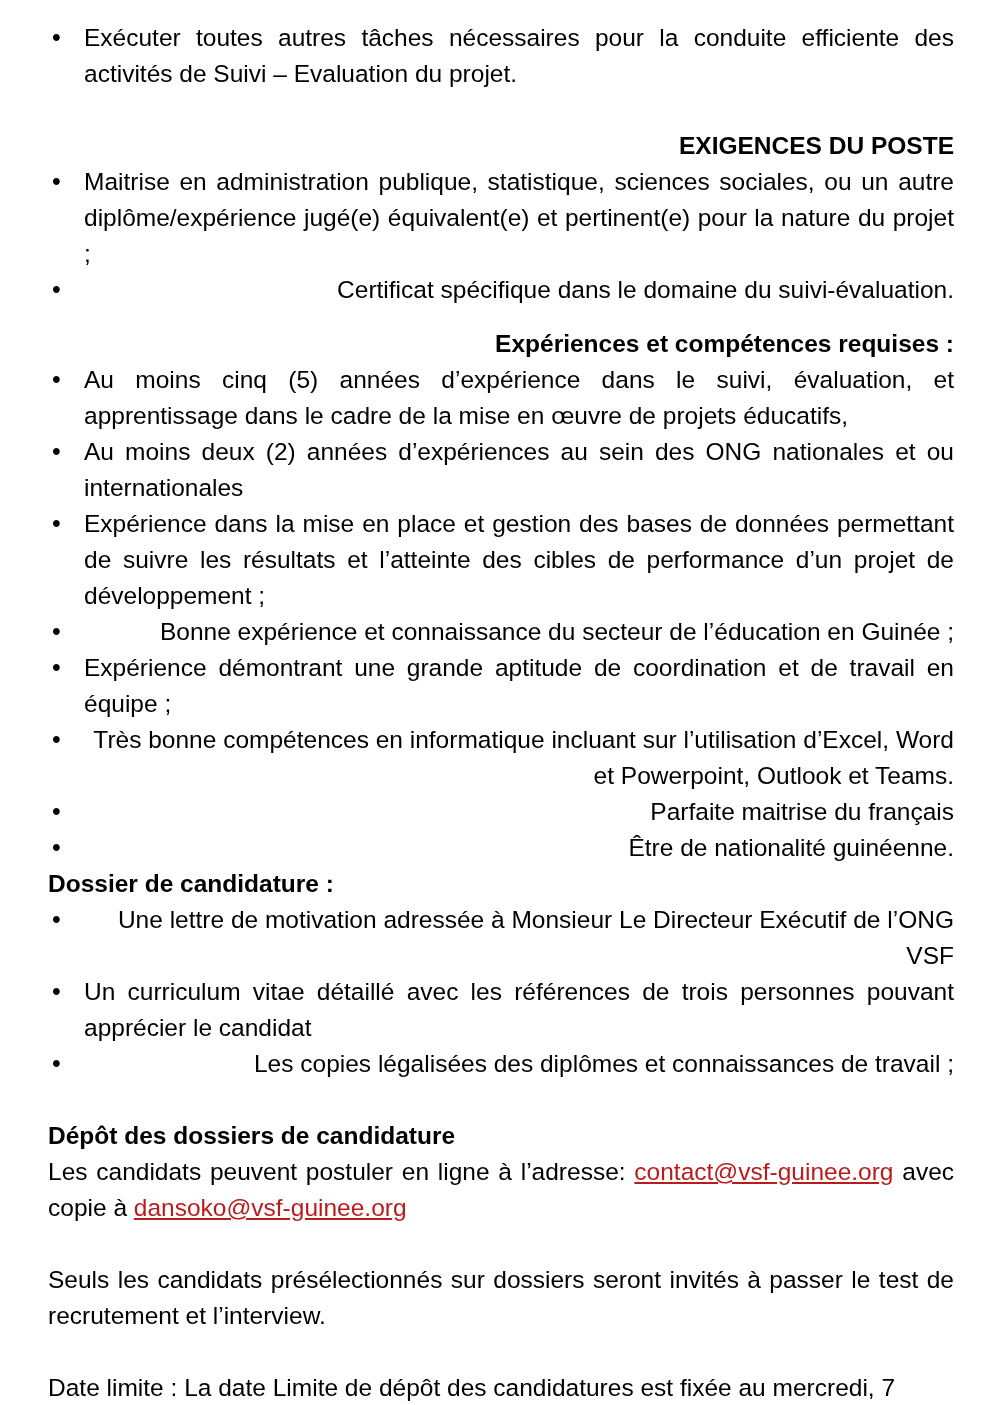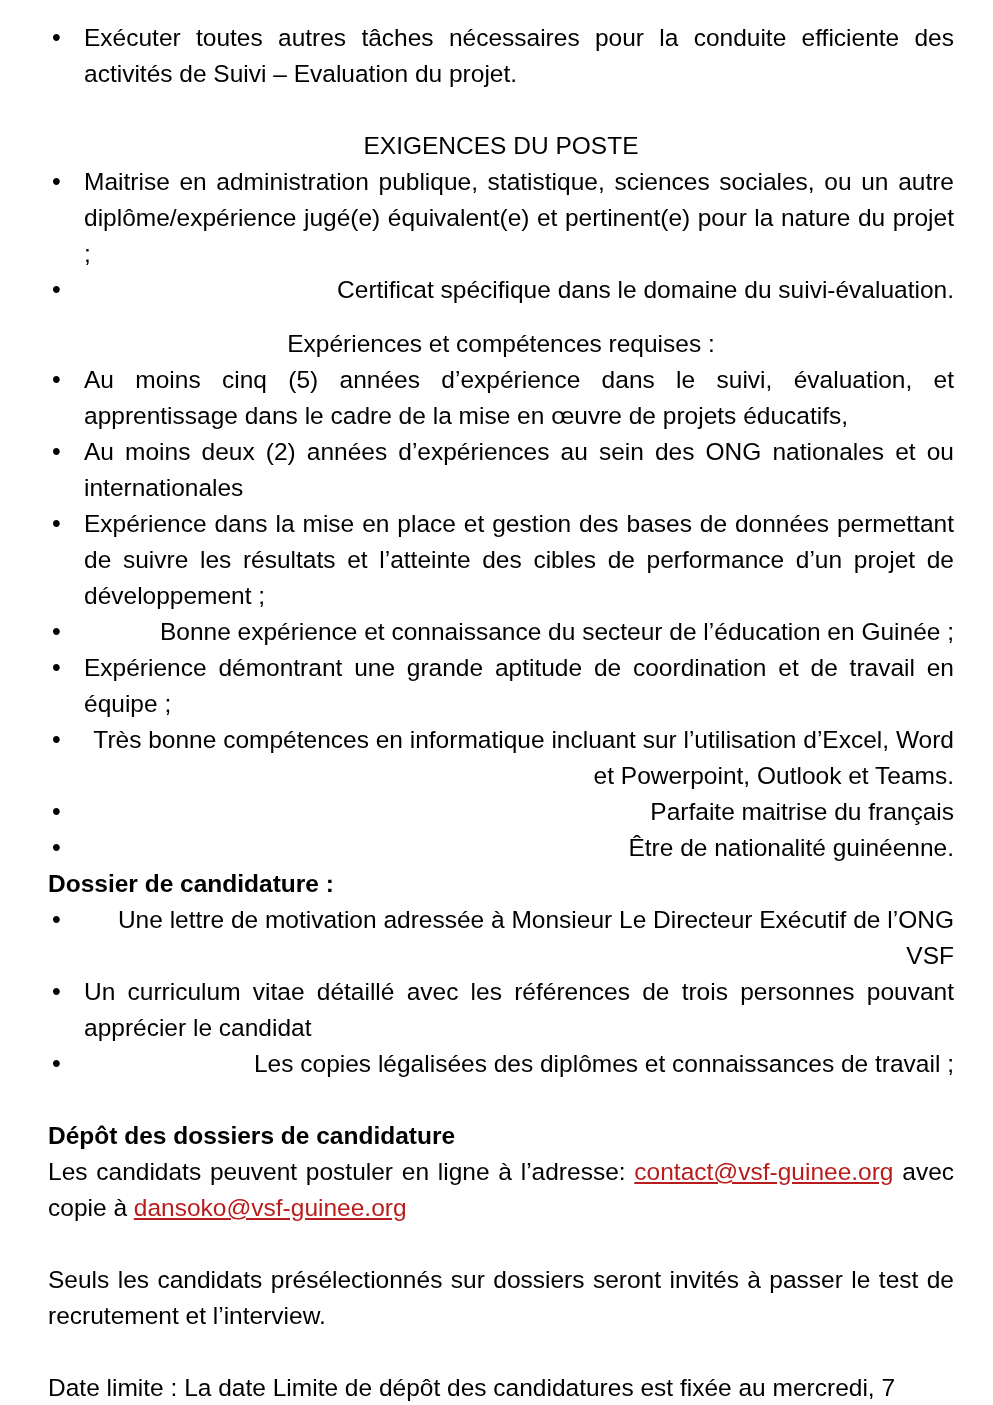--- a/index.html
+++ b/index.html
@@ -46,22 +46,22 @@
     position: absolute;
     left: 4px;
     top: -1px;
     font-size: 25px;
     line-height: 36px;
   }
   ul.bl > li.nojust {
     text-align: right;
   }
   .heading {
-    font-weight: normal;
-    text-align: center;
+    font-weight: bold;
+    text-align: right;
   }
   .heading-underline {
     font-weight: bold;
     text-underline-offset: 3px;
   }
   .para {
     text-align: justify;
     text-justify: inter-word;
   }
   .para-left {

